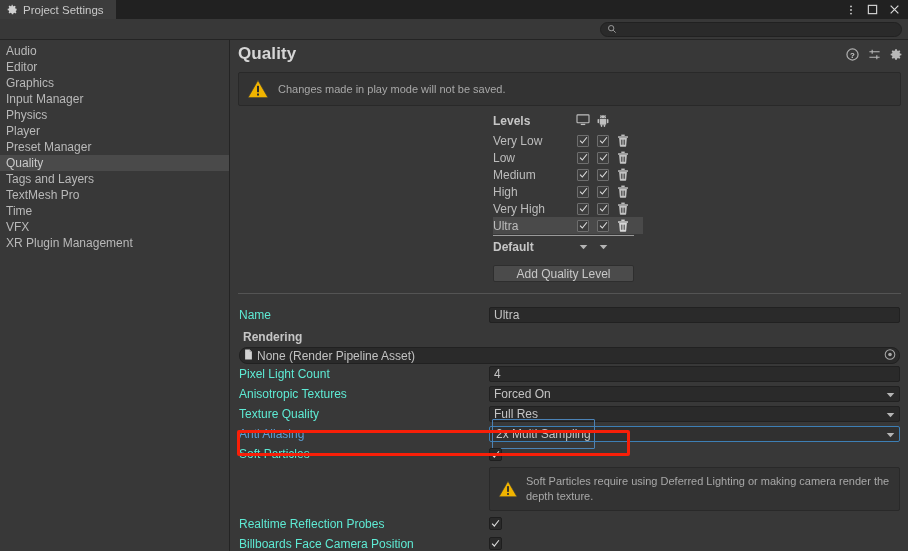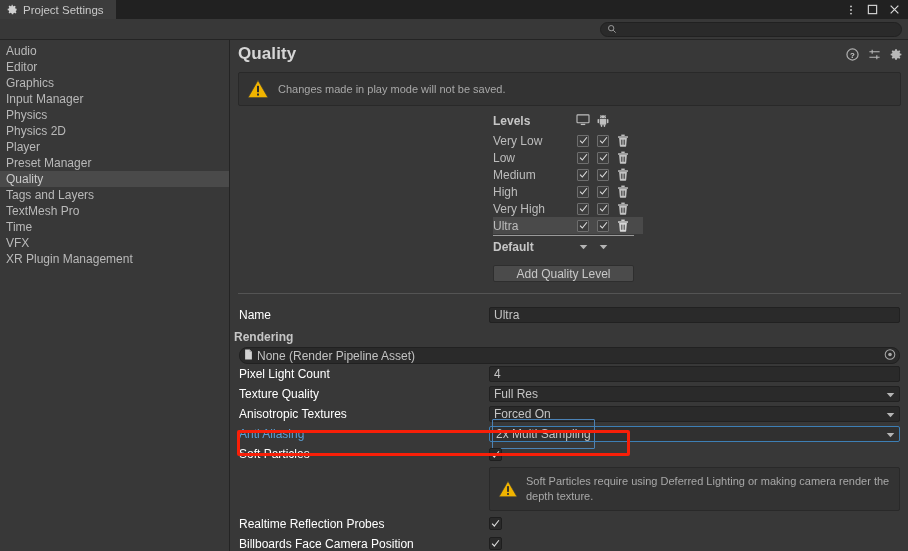--- a/index.html
+++ b/index.html
@@ -259,21 +259,21 @@
   .prow {
     display: flex;
     align-items: center;
     height: 20px;
     position: relative;
   }
   .prow-label {
     width: 258px;
     padding-left: 8px;
     font-size: 12px;
-    color: #ffffff;
+    color: #5eead4;
     white-space: nowrap;
   }
   .prow-label.accent { color: #5a9fd4; }
   .prow-field { flex: 1; padding-right: 8px; }
 
   .txtfield {
     height: 16px;
     background: #2a2a2a;
     border: 1px solid #212121;
     border-radius: 2px;
@@ -281,21 +281,21 @@
     align-items: center;
     padding: 0 4px;
     font-size: 12px;
     color: #c4c4c4;
   }
 
   .section-title {
     font-size: 12px;
     font-weight: bold;
     color: #c6c6c6;
-    padding-left: 3px;
+    padding-left: 12px;
     height: 22px;
     line-height: 24px;
   }
 
   .objfield {
     margin: 0 8px;
     height: 17px;
     background: #2a2a2a;
     border: 1px solid #212121;
     border-radius: 8px;
@@ -449,21 +449,20 @@
       <input class="search-input" type="text" value="" placeholder="" style="">
     </div>
   </div>
 
   <div class="sidebar">
     <div class="side-item">Audio</div>
     <div class="side-item">Editor</div>
     <div class="side-item">Graphics</div>
     <div class="side-item">Input Manager</div>
     <div class="side-item">Physics</div>
-    <div class="side-item">Physics 2D</div>
     <div class="side-item">Player</div>
     <div class="side-item">Preset Manager</div>
     <div class="side-item selected">Quality</div>
     <div class="side-item">Tags and Layers</div>
     <div class="side-item">TextMesh Pro</div>
     <div class="side-item">Time</div>
     <div class="side-item">VFX</div>
     <div class="side-item">XR Plugin Management</div>
   </div>
 
@@ -735,38 +734,38 @@
       </div>
 
       <div class="prow">
         <span class="prow-label">Pixel Light Count</span>
         <span class="prow-field">
           <span class="txtfield">4</span>
         </span>
       </div>
 
       <div class="prow">
+        <span class="prow-label">Anisotropic Textures</span>
+        <span class="prow-field">
+          <span class="dropdown">
+            <span>Forced On</span>
+            <span class="dd-caret">
+              <svg viewBox="0 0 10 7" width="9" height="6">
+                  <path d="M0.6 1.2h8.8L5 6z" fill="#b4b4b4"></path>
+                </svg>
+            </span>
+          </span>
+        </span>
+      </div>
+
+      <div class="prow">
         <span class="prow-label">Texture Quality</span>
         <span class="prow-field">
           <span class="dropdown">
             <span>Full Res</span>
-            <span class="dd-caret">
-              <svg viewBox="0 0 10 7" width="9" height="6">
-                  <path d="M0.6 1.2h8.8L5 6z" fill="#b4b4b4"></path>
-                </svg>
-            </span>
-          </span>
-        </span>
-      </div>
-
-      <div class="prow">
-        <span class="prow-label">Anisotropic Textures</span>
-        <span class="prow-field">
-          <span class="dropdown">
-            <span>Forced On</span>
             <span class="dd-caret">
               <svg viewBox="0 0 10 7" width="9" height="6">
                   <path d="M0.6 1.2h8.8L5 6z" fill="#b4b4b4"></path>
                 </svg>
             </span>
           </span>
         </span>
       </div>
 
       <div class="prow">

